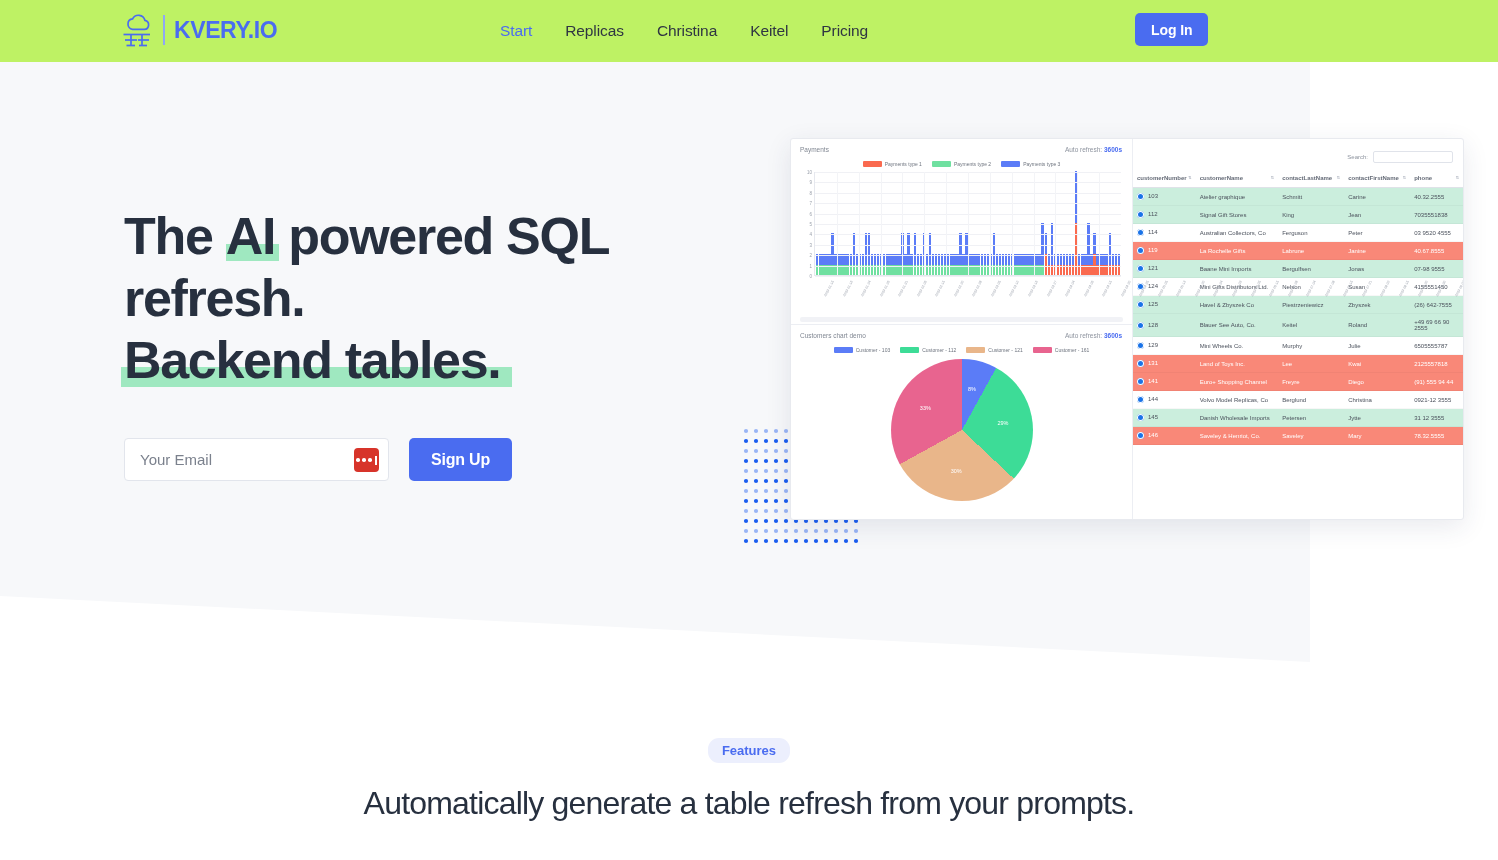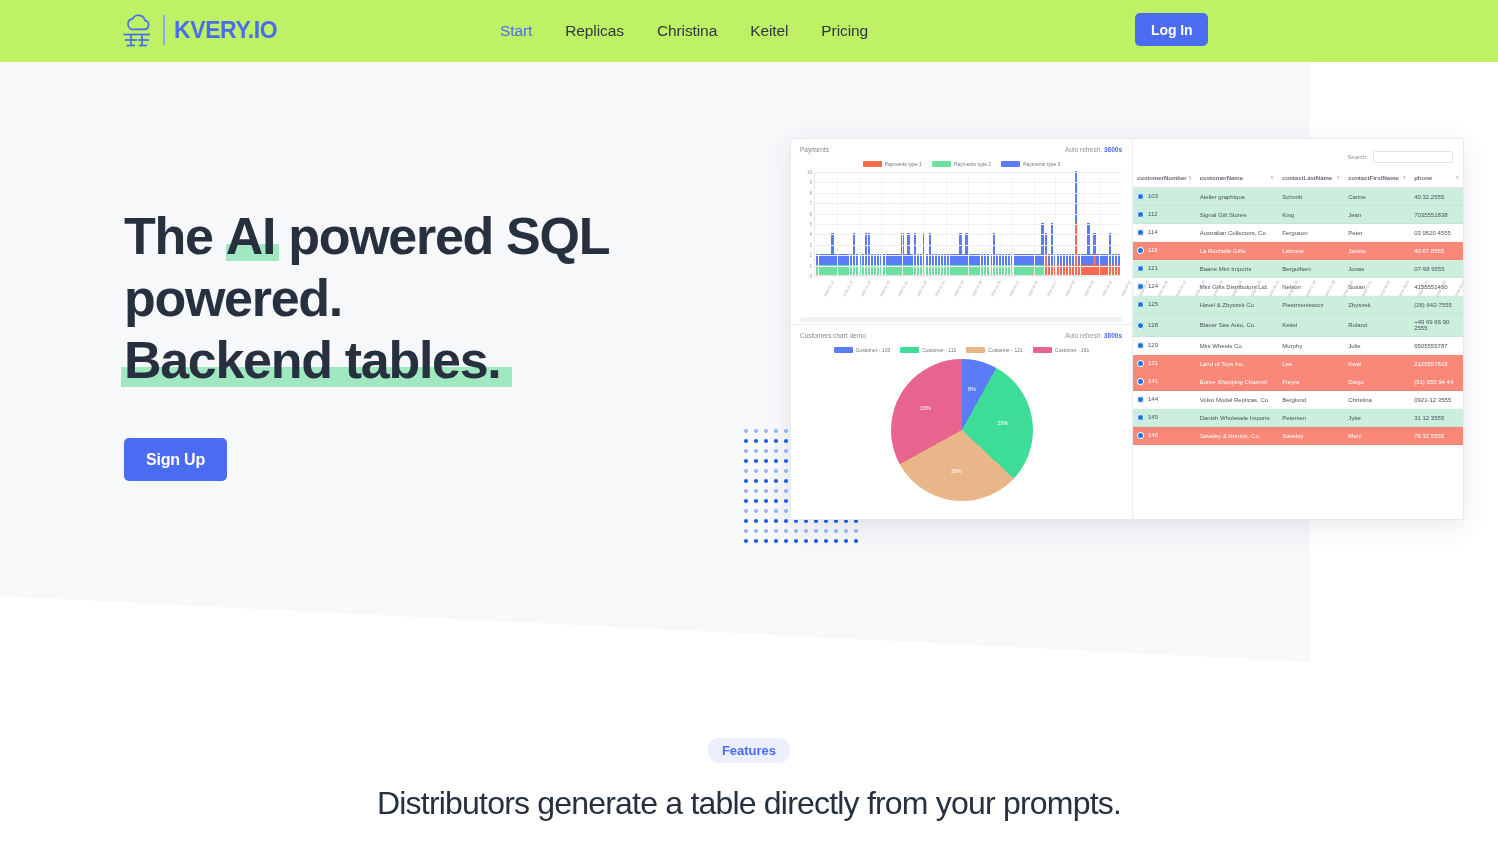--- a/index.html
+++ b/index.html
@@ -72,21 +72,21 @@
   }
   .email-field input::placeholder { color:#7b818d; }
   .lp-icon {
     position:absolute; right:9px; top:9px; width:25px; height:24px;
     background:#d7342a; border-radius:4px;
     display:flex; align-items:center; justify-content:center; gap:2.5px; cursor:pointer;
   }
   .lp-dot { width:3.5px; height:3.5px; background:#fff; border-radius:50%; }
   .lp-bar { width:1.5px; height:9px; background:#fff; margin-left:1px; }
   .signup-btn {
-    background:#4a6cf0; color:#fff; border:none; border-radius:5px;
+    margin-left:20px; background:#4a6cf0; color:#fff; border:none; border-radius:5px;
     height:43px; padding:0 22px; font-size:16px; font-weight:700; cursor:pointer;
     font-family:"Liberation Sans", sans-serif; letter-spacing:-0.2px;
   }
 
   .perks { position:absolute; left:124px; top:492px; display:flex; gap:34px; z-index:5; }
   .perk { display:flex; align-items:center; gap:9px; font-size:14px; color:#3c4453; }
   .check { width:14px; height:11px; flex:none; }
 
   
   .dots { position:absolute; left:740px; top:425px; z-index:4; }
@@ -197,26 +197,35 @@
       <a href="#">Keitel</a>
       <a href="#">Pricing</a>
     </nav>
 
     <button class="login-btn">Log In</button>
   </div>
 
   <div class="hero-copy">
     <h1 class="headline">
       <span>The </span><span class="hl hl-small"><span>AI</span></span><span> powered SQL</span><br>
-      <span>powered.</span><br>
+      <span>refresh.</span><br>
       <span class="hl"><span>Backend tables.</span></span>
     </h1>
   </div>
 
   <div class="signup-row">
+    <div class="email-field">
+      <input type="text" placeholder="Your Email" style="">
+      <div class="lp-icon">
+        <span class="lp-dot"></span>
+          <span class="lp-dot"></span>
+          <span class="lp-dot"></span>
+          <span class="lp-bar"></span>
+      </div>
+    </div>
     <button class="signup-btn">Sign Up</button>
   </div>
 
 
   <svg class="dots" width="130" height="130" id="dot-grid">
       <circle cx="6" cy="6" r="2.1" fill="#9ab5f5"></circle>
       <circle cx="16" cy="6" r="2.1" fill="#9ab5f5"></circle>
       <circle cx="26" cy="6" r="2.1" fill="#9ab5f5"></circle>
       <circle cx="36" cy="6" r="2.1" fill="#9ab5f5"></circle>
       <circle cx="46" cy="6" r="2.1" fill="#9ab5f5"></circle>
@@ -994,16 +1003,16 @@
               <td>Mary</td>
               <td>78.32.5555</td>
             </tr>
           </tbody>
       </table>
     </div>
   </div>
 
   <div class="features">
     <span class="feat-pill">Features</span>
-    <div class="feat-head">Distributors generate a table directly from your prompts.</div>
+    <div class="feat-head">Automatically generate a table refresh from your prompts.</div>
   </div>
 
 </div>
 
 </body></html>

